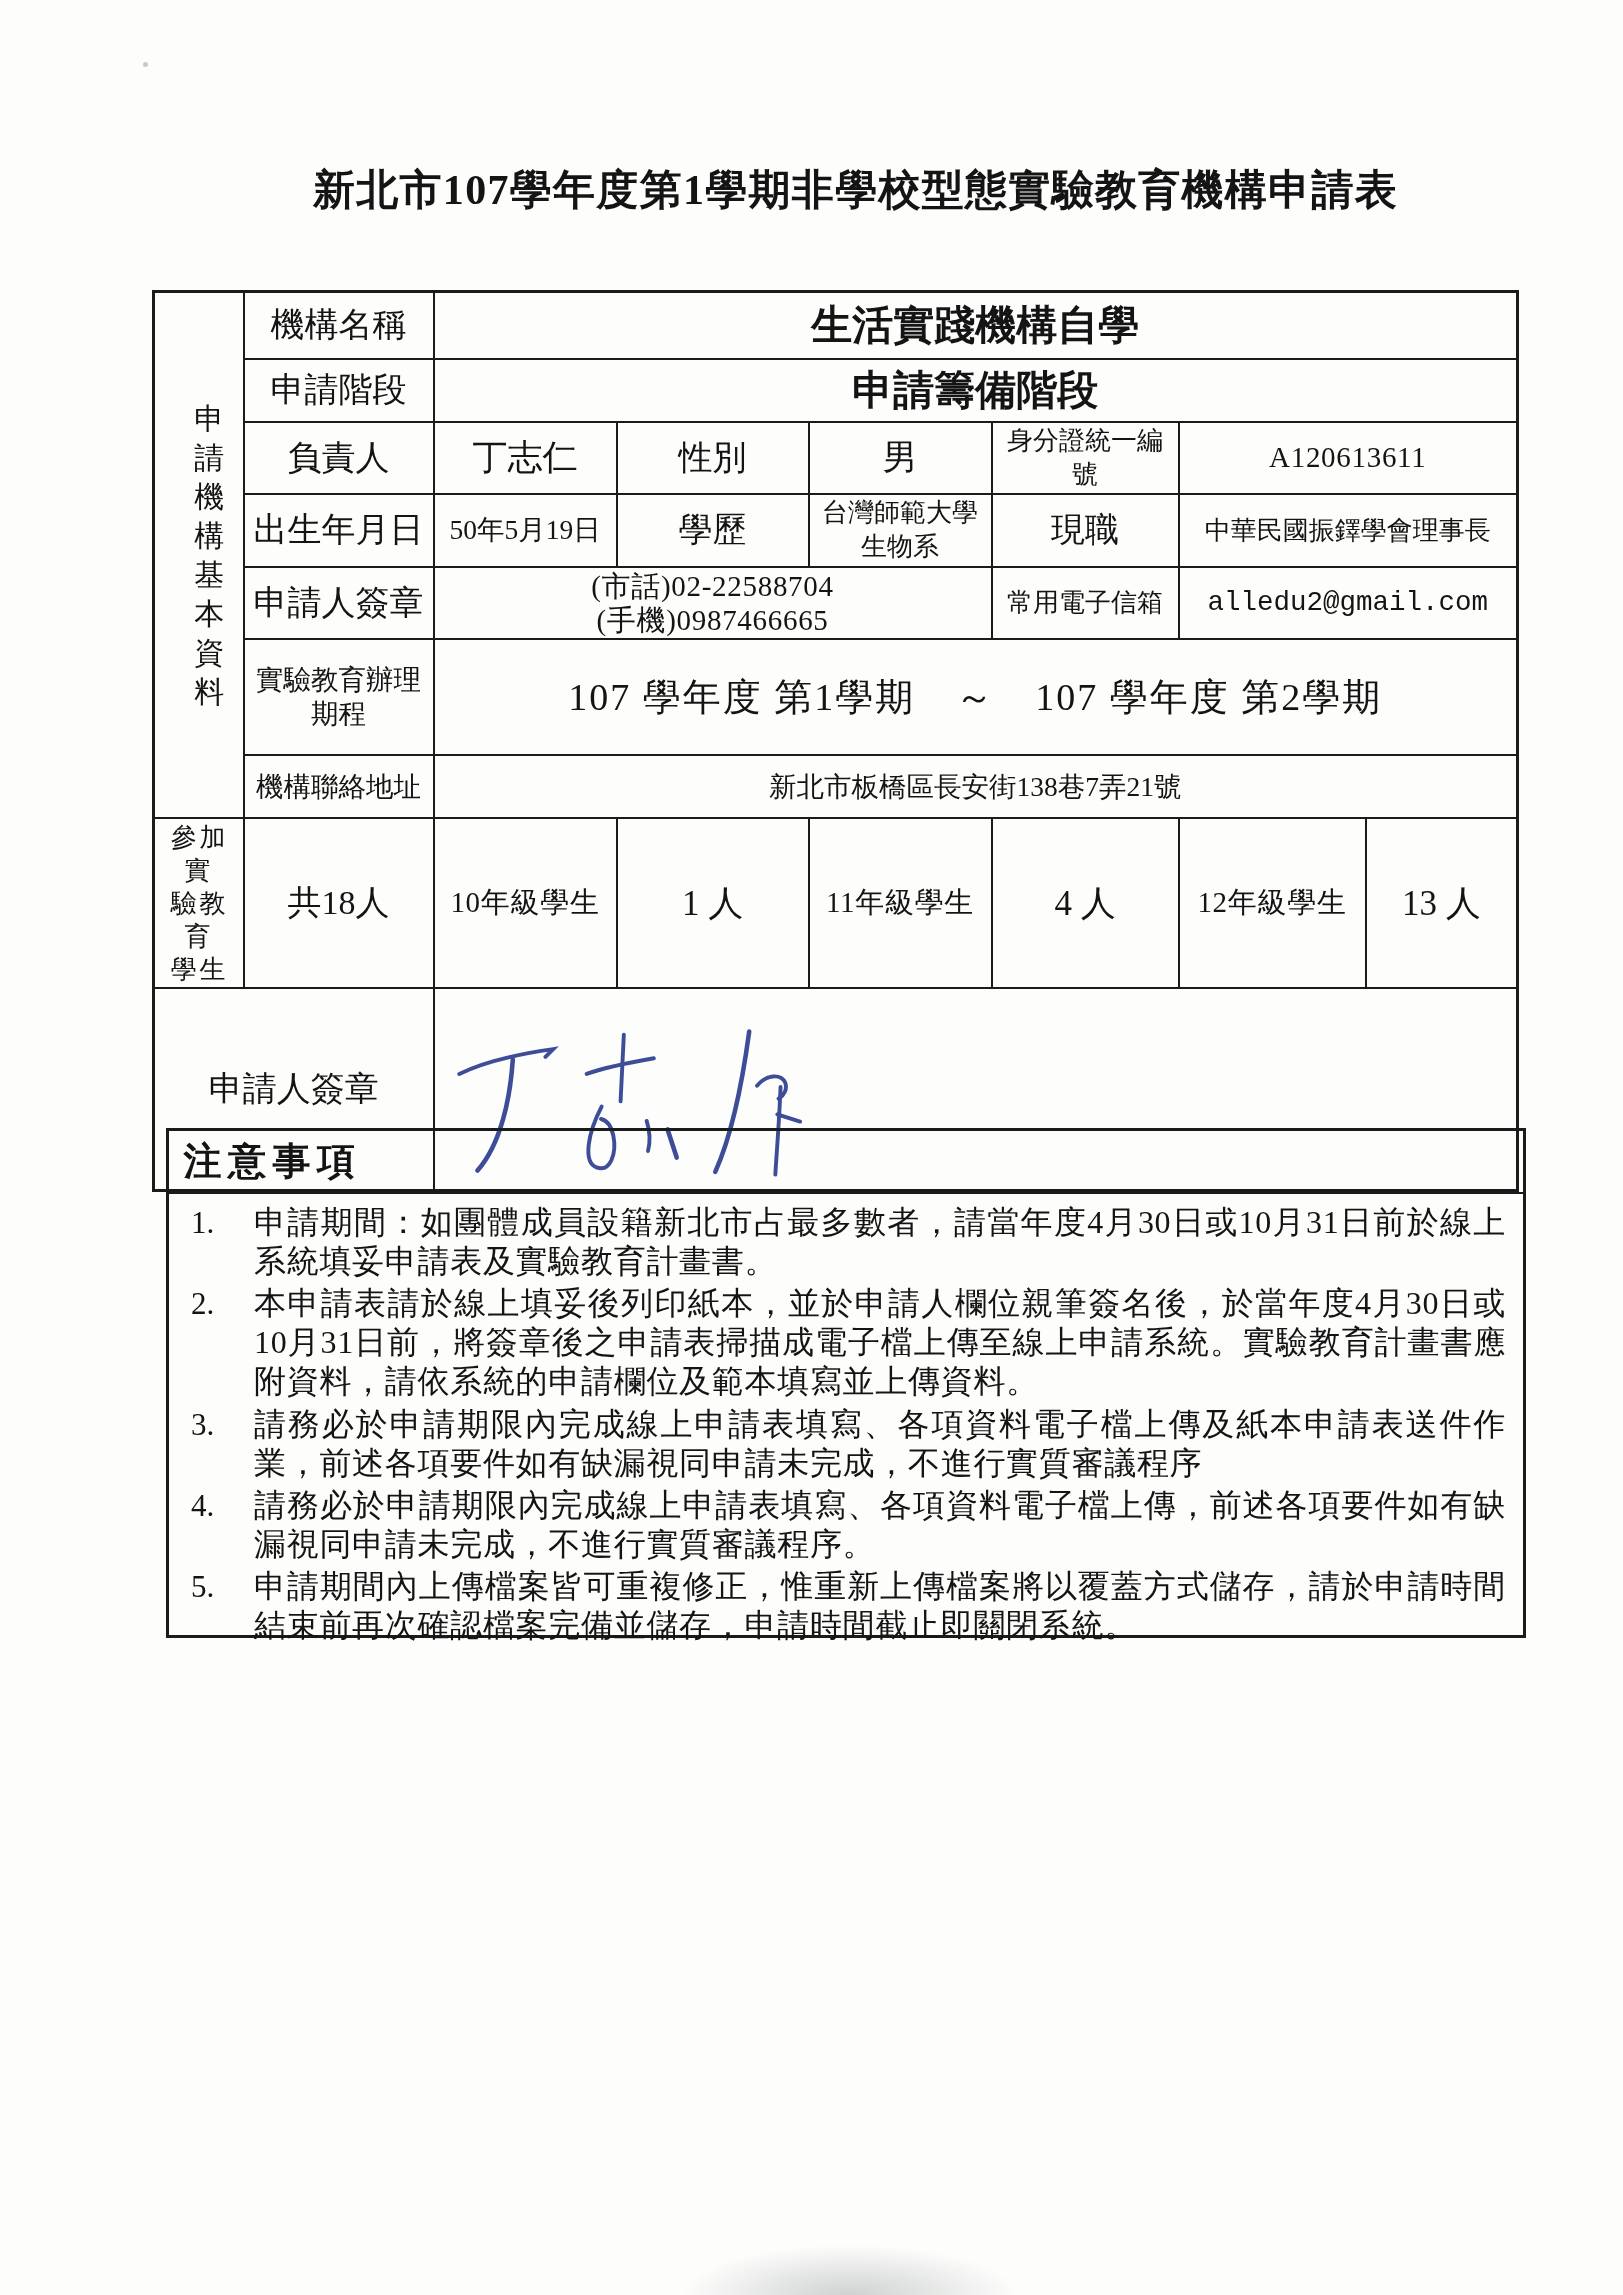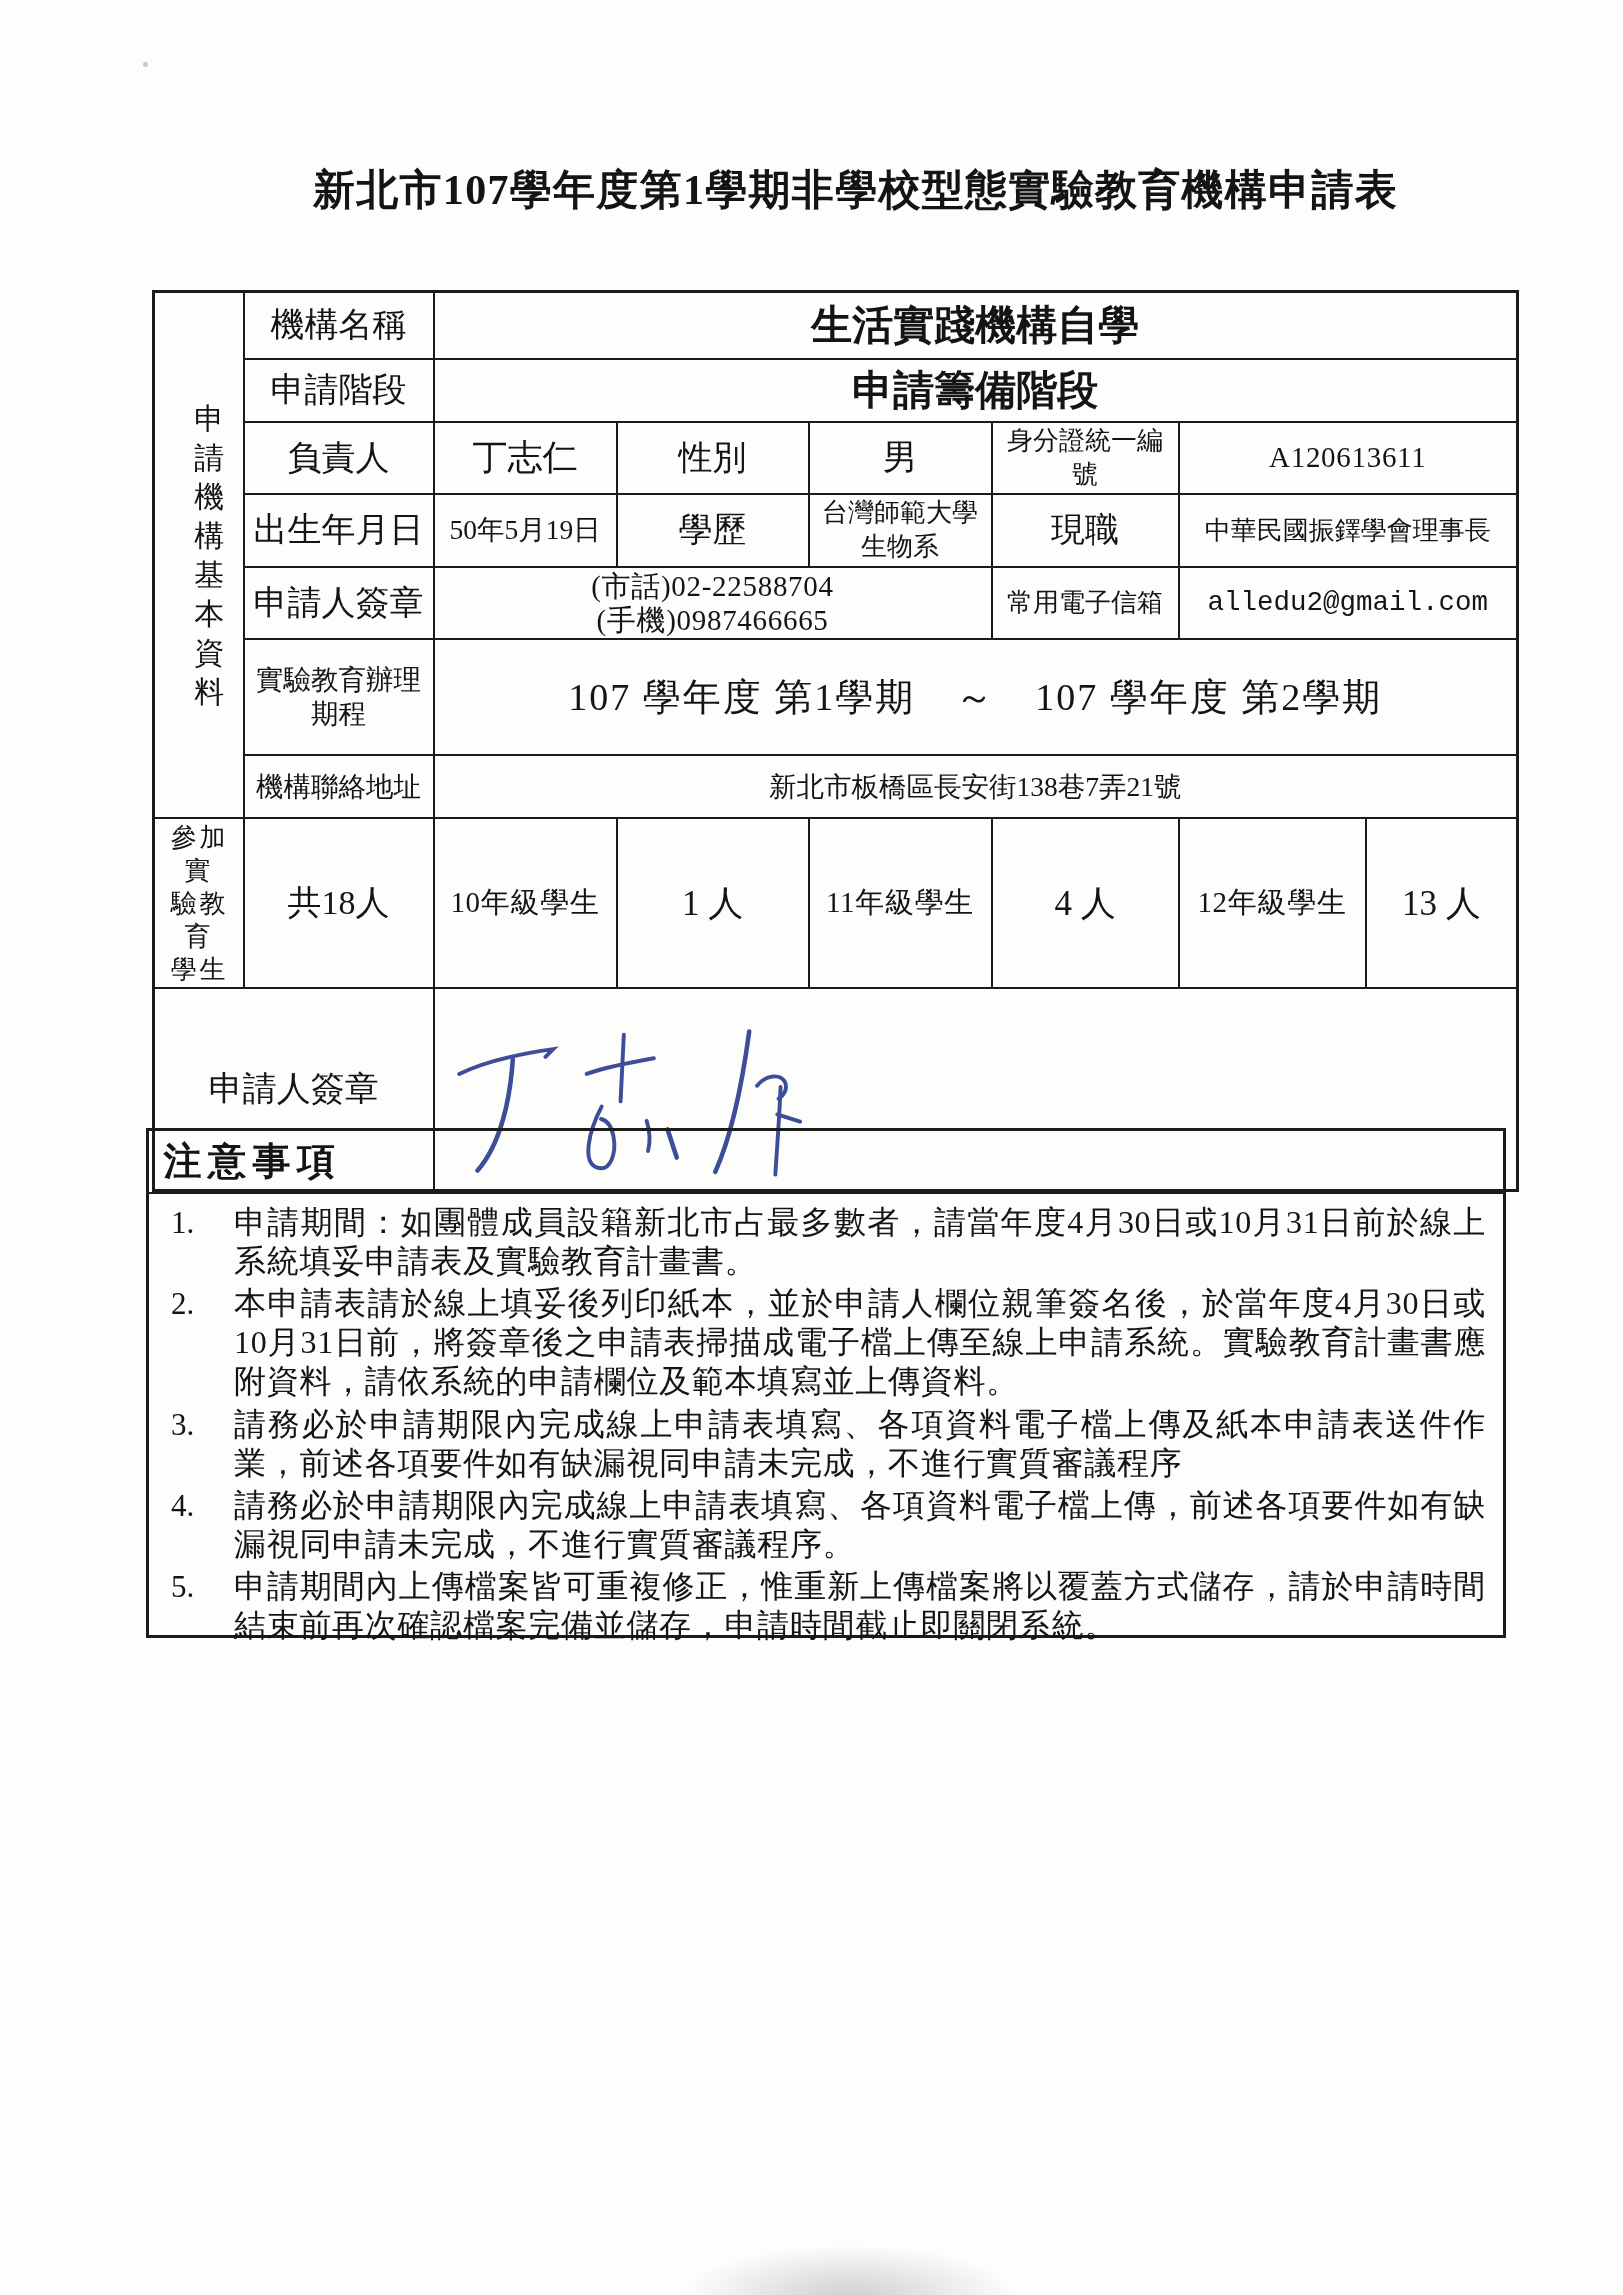--- a/index.html
+++ b/index.html
@@ -34,21 +34,21 @@
   .sec-hdr{font-size:30px;line-height:39px;}
   .sec-hdr .vline{display:block;letter-spacing:14.4px;text-indent:7.2px;text-align:right;}
   .sec-hdr2{font-size:26px;line-height:33px;}
   .sec-hdr2 .vline{display:block;letter-spacing:2.6px;text-indent:1.3px;}
   .two-line{line-height:34px;}
   .period-val{font-size:38px;letter-spacing:2px;}
   .sig-cell{text-align:left;vertical-align:top;}
   .sig-svg{display:block;margin:27.5px 0 0 11.8px;}
   
   .notes{
-    position:absolute;left:146px;top:1128px;width:1360px;height:510px;
+    position:absolute;left:166px;top:1128px;width:1360px;height:510px;
     border:3.3px solid #1b1b1b;box-sizing:border-box;background:transparent;
   }
   .notes-header{
     height:63px;border-bottom:2.6px solid #1b1b1b;box-sizing:border-box;
     font-size:38px;font-weight:600;letter-spacing:6.5px;
     display:flex;align-items:center;padding-left:14.4px;
   }
   .notes-body{padding:9.2px 17px 0 22px;}
   .note{display:flex;margin-bottom:3.3px;}
   .note .num{width:63px;flex:none;font-size:31px;line-height:39px;}

